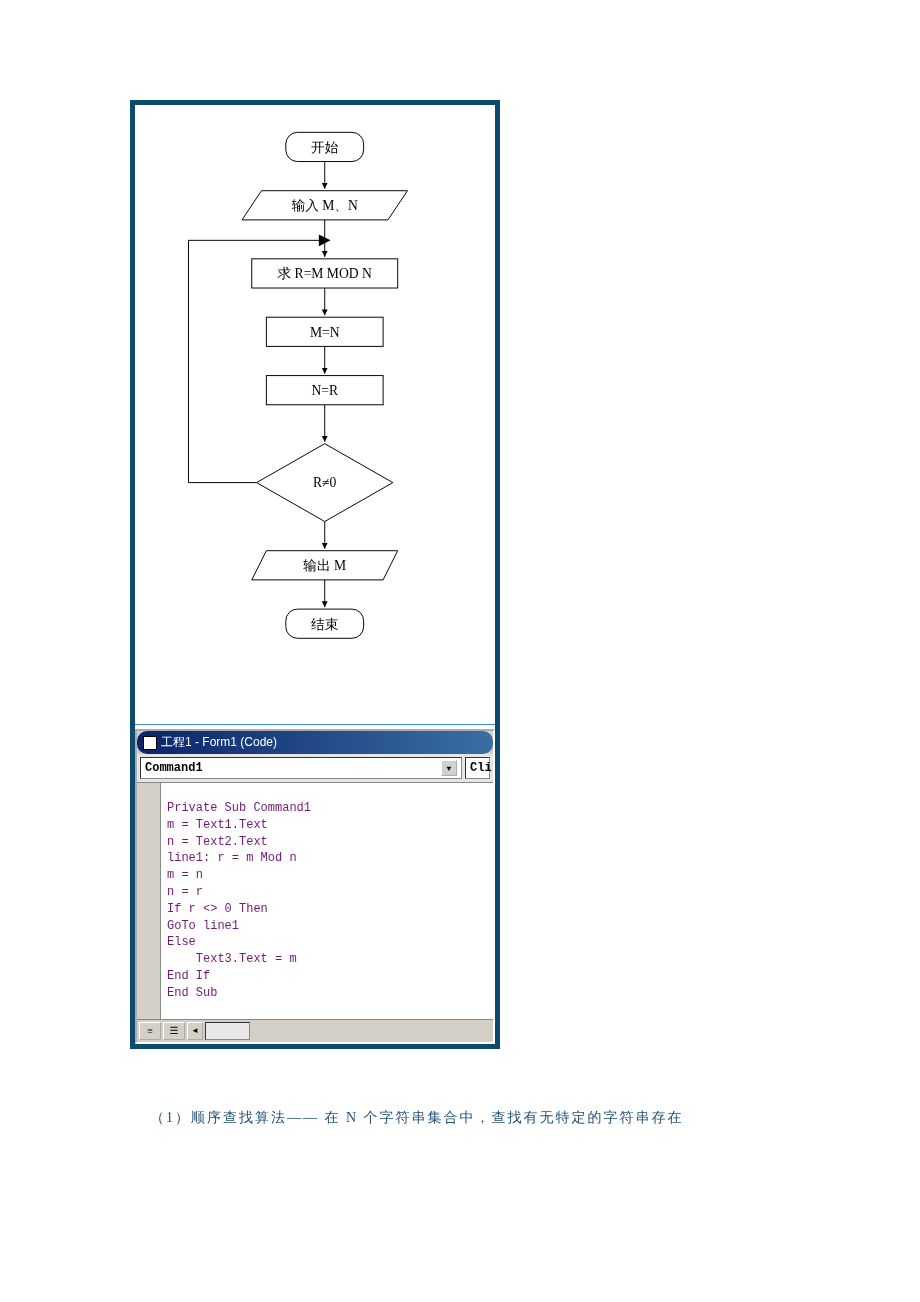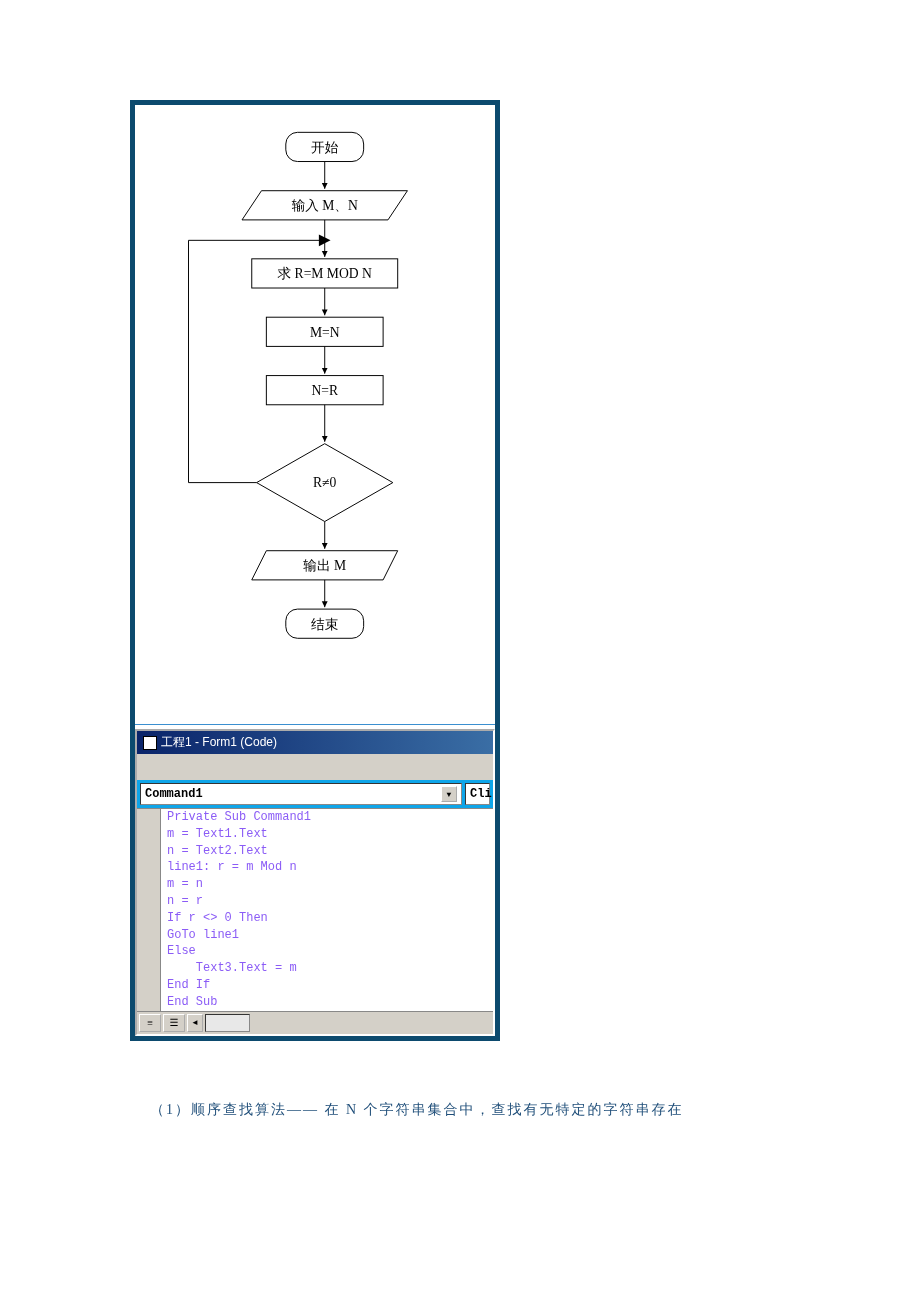--- a/index.html
+++ b/index.html
@@ -25,35 +25,35 @@
       border: 2px inset #fff;
     }
     .titlebar {
       background: linear-gradient(to right, #0a246a, #3a6ea5);
       color: #fff;
       font-size: 12px;
       padding: 3px 6px;
       display: flex;
       align-items: center;
       font-family: "SimSun", sans-serif;
+      border-radius: 10px;
     }
     .titlebar-icon {
       width: 14px;
       height: 14px;
       background: #fff;
       border: 1px solid #000;
       margin-right: 4px;
       position: relative;
     }
     .dropdown-bar {
       display: flex;
       padding: 3px;
       gap: 3px;
-      background: #0ea5e9;
-      margin-top: 26px;
+      background: #e5e5e5;
     }
     .dropdown {
       background: #fff;
       border: 1px inset #888;
       flex: 1;
       font-size: 12px;
       padding: 2px 4px;
       font-family: "Courier New", monospace;
       font-weight: bold;
       display: flex;
@@ -79,25 +79,25 @@
       background: #fff;
       border-top: 1px solid #888;
     }
     .gutter {
       width: 24px;
       background: #d4d0c8;
       border-right: 1px solid #888;
     }
     .code-text {
       flex: 1;
-      padding: 0 6px;
+      padding: 17px 6px;
       font-family: "Courier New", monospace;
       font-size: 12px;
       line-height: 1.4;
-      color: #8b5cf6;
+      color: #701a75;
       white-space: pre;
     }
     .bottom-bar {
       background: #d4d0c8;
       padding: 2px;
       display: flex;
       gap: 2px;
       border-top: 1px solid #888;
     }
     .bottom-btn {

